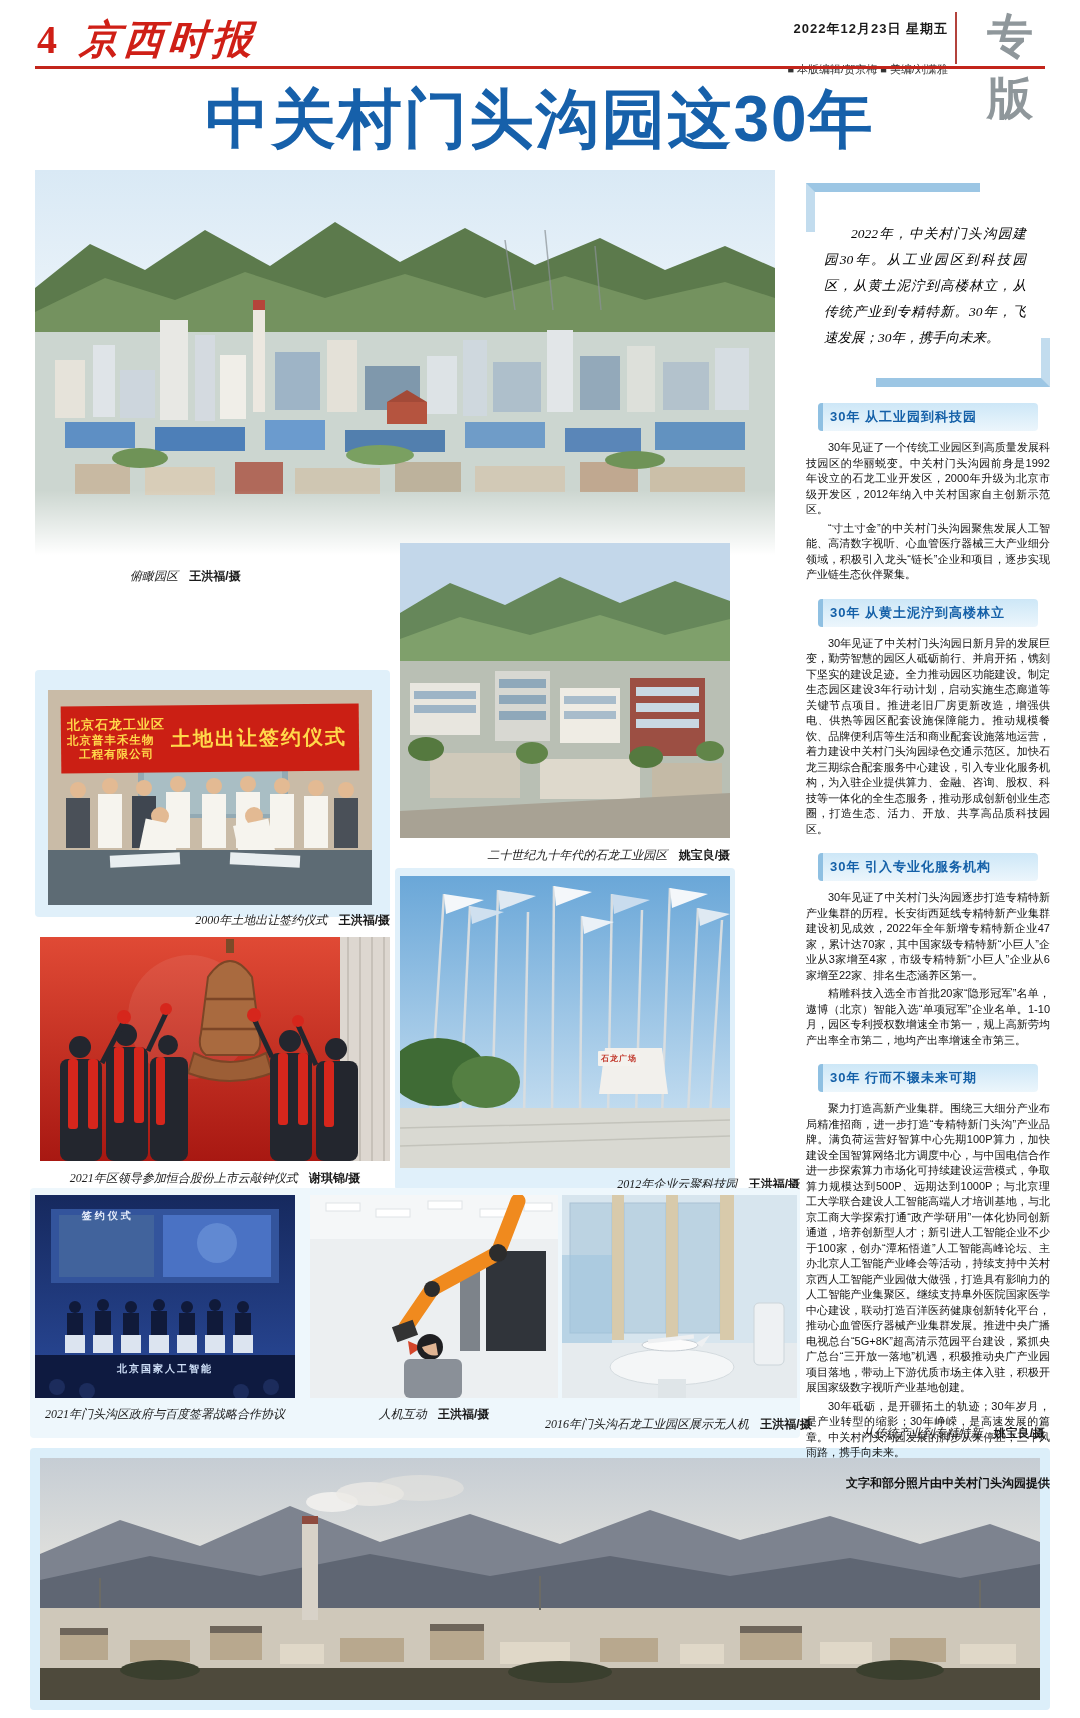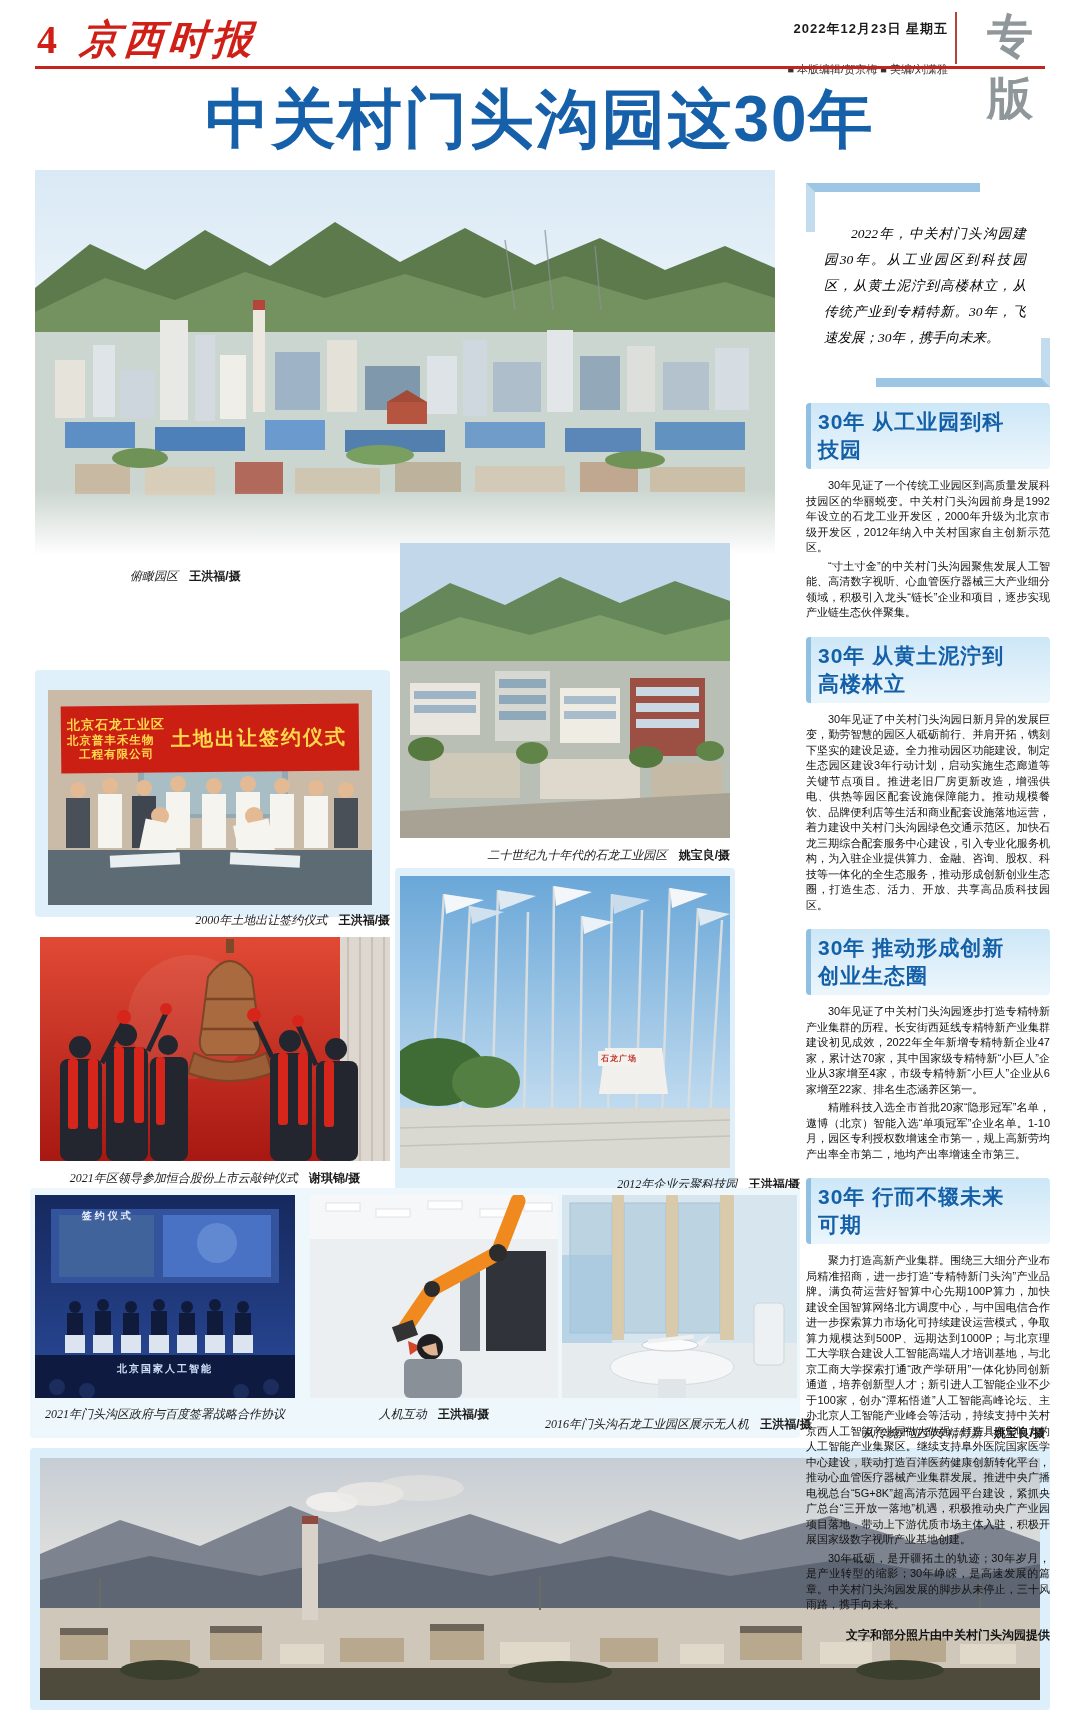--- a/index.html
+++ b/index.html
@@ -32,23 +32,23 @@
   .cap-credit{font-weight:bold;margin-left:8px;}
   
   .right-col{position:absolute;left:806px;top:183px;width:244px;}
   .intro-wrap{position:relative;padding:22px 8px 20px 2px;margin-bottom:4px;}
   .intro-wrap::before{content:"";position:absolute;left:0;top:0;width:165px;height:40px;
           border-top:9px solid #9cc6e4;border-left:9px solid #c2dcee;}
   .intro-wrap::after{content:"";position:absolute;right:0;bottom:0;width:165px;height:40px;
           border-bottom:9px solid #9cc6e4;border-right:9px solid #c2dcee;}
   .intro-text{font-family:"Liberation Serif",serif;font-style:italic;font-size:13.5px;
           line-height:26px;color:#000000;text-indent:2em;margin:16px;text-align:justify;}
-  .sec-h{position:relative;margin:16px 0 9px;padding:5px 24px 5px 12px;border-radius:4px;
+  .sec-h{position:relative;margin:16px 12px 9px;padding:5px 24px 5px 12px;border-radius:4px;
           background:linear-gradient(180deg,#cde7f7,#ecf6fc);
-          font-size:21px;font-weight:bold;color:#1460a8;letter-spacing:1px;}
+          font-size:13px;font-weight:bold;color:#1460a8;letter-spacing:1px;}
   .sec-h::before{content:"";position:absolute;left:0;top:0;bottom:0;width:5px;background:#8fc0e2;
           border-radius:4px 0 0 4px;}
   .body-p{font-size:11px;line-height:15.5px;color:#111;text-align:justify;text-indent:2em;margin:0 0 3px;}
   .byline{margin-top:14px;text-align:right;font-size:12px;font-weight:bold;color:#111;}
   .banner{position:absolute;left:4%;top:7%;width:92%;height:31%;background:#cb1f14;
           transform:rotate(-0.6deg);display:flex;align-items:center;padding:0 6px;box-sizing:border-box;}
   .banner-left{display:flex;flex-direction:column;line-height:1.25;}
   .banner-l1{font-size:13px;font-weight:bold;color:#ffd94a;letter-spacing:1px;}
   .banner-l2,.banner-l3{font-size:11.5px;font-weight:bold;color:#ffd94a;letter-spacing:1px;}
   .banner-l3{padding-left:12px;}
@@ -496,21 +496,21 @@
       <p class="intro-text">2022年，中关村门头沟园建园30年。从工业园区到科技园区，从黄土泥泞到高楼林立，从传统产业到专精特新。30年，飞速发展；30年，携手向未来。</p>
     </div>
 
     <div class="sec-h">30年  从工业园到科技园</div>
     <p class="body-p">30年见证了一个传统工业园区到高质量发展科技园区的华丽蜕变。中关村门头沟园前身是1992年设立的石龙工业开发区，2000年升级为北京市级开发区，2012年纳入中关村国家自主创新示范区。</p>
     <p class="body-p">“寸土寸金”的中关村门头沟园聚焦发展人工智能、高清数字视听、心血管医疗器械三大产业细分领域，积极引入龙头“链长”企业和项目，逐步实现产业链生态伙伴聚集。</p>
 
     <div class="sec-h">30年  从黄土泥泞到高楼林立</div>
     <p class="body-p">30年见证了中关村门头沟园日新月异的发展巨变，勤劳智慧的园区人砥砺前行、并肩开拓，镌刻下坚实的建设足迹。全力推动园区功能建设。制定生态园区建设3年行动计划，启动实施生态廊道等关键节点项目。推进老旧厂房更新改造，增强供电、供热等园区配套设施保障能力。推动规模餐饮、品牌便利店等生活和商业配套设施落地运营，着力建设中关村门头沟园绿色交通示范区。加快石龙三期综合配套服务中心建设，引入专业化服务机构，为入驻企业提供算力、金融、咨询、股权、科技等一体化的全生态服务，推动形成创新创业生态圈，打造生态、活力、开放、共享高品质科技园区。</p>
 
-    <div class="sec-h">30年  推动形成创新创业生态圈</div>
+    <div class="sec-h">30年  引入专业化服务机构</div>
     <p class="body-p">30年见证了中关村门头沟园逐步打造专精特新产业集群的历程。长安街西延线专精特新产业集群建设初见成效，2022年全年新增专精特新企业47家，累计达70家，其中国家级专精特新“小巨人”企业从3家增至4家，市级专精特新“小巨人”企业从6家增至22家、排名生态涵养区第一。</p>
     <p class="body-p">精雕科技入选全市首批20家“隐形冠军”名单，遨博（北京）智能入选“单项冠军”企业名单。1-10月，园区专利授权数增速全市第一，规上高新劳均产出率全市第二，地均产出率增速全市第三。</p>
 
     <div class="sec-h">30年  行而不辍未来可期</div>
     <p class="body-p">聚力打造高新产业集群。围绕三大细分产业布局精准招商，进一步打造“专精特新门头沟”产业品牌。满负荷运营好智算中心先期100P算力，加快建设全国智算网络北方调度中心，与中国电信合作进一步探索算力市场化可持续建设运营模式，争取算力规模达到500P、远期达到1000P；与北京理工大学联合建设人工智能高端人才培训基地，与北京工商大学探索打通“政产学研用”一体化协同创新通道，培养创新型人才；新引进人工智能企业不少于100家，创办“潭柘悟道”人工智能高峰论坛、主办北京人工智能产业峰会等活动，持续支持中关村京西人工智能产业园做大做强，打造具有影响力的人工智能产业集聚区。继续支持阜外医院国家医学中心建设，联动打造百洋医药健康创新转化平台，推动心血管医疗器械产业集群发展。推进中央广播电视总台“5G+8K”超高清示范园平台建设，紧抓央广总台“三开放一落地”机遇，积极推动央广产业园项目落地，带动上下游优质市场主体入驻，积极开展国家级数字视听产业基地创建。</p>
     <p class="body-p">30年砥砺，是开疆拓土的轨迹；30年岁月，是产业转型的缩影；30年峥嵘，是高速发展的篇章。中关村门头沟园发展的脚步从未停止，三十风雨路，携手向未来。</p>
 
     <div class="byline">文字和部分照片由中关村门头沟园提供</div>
   </aside>
 

